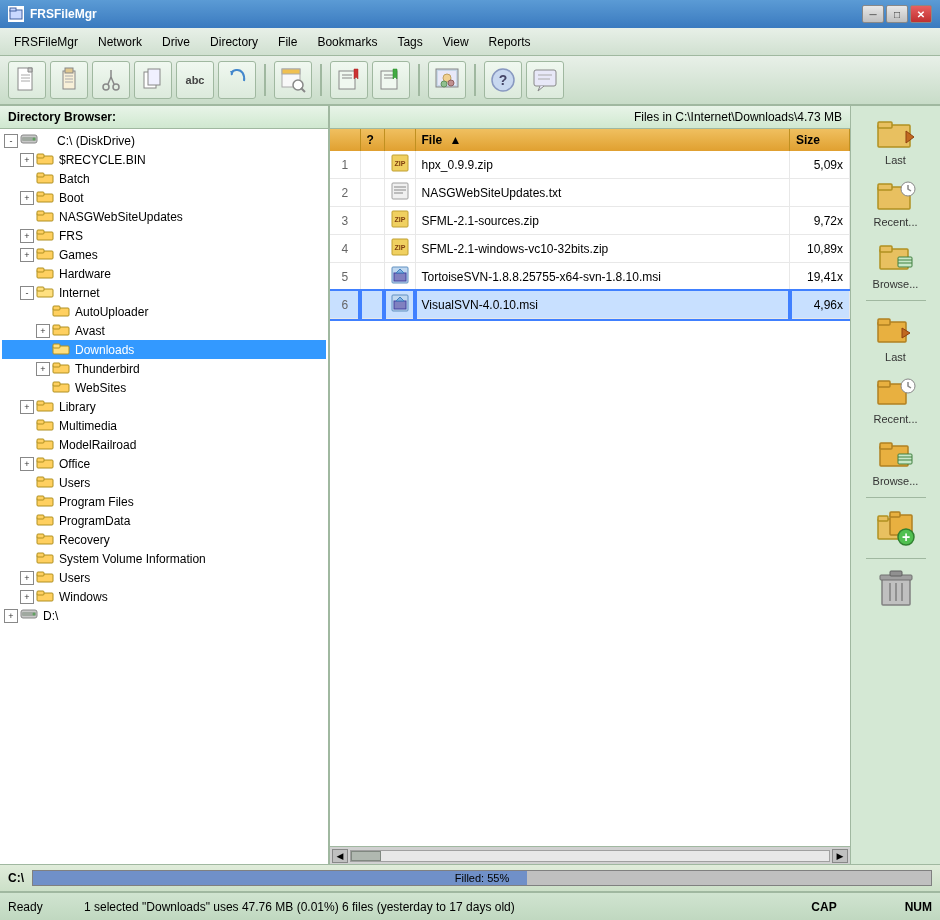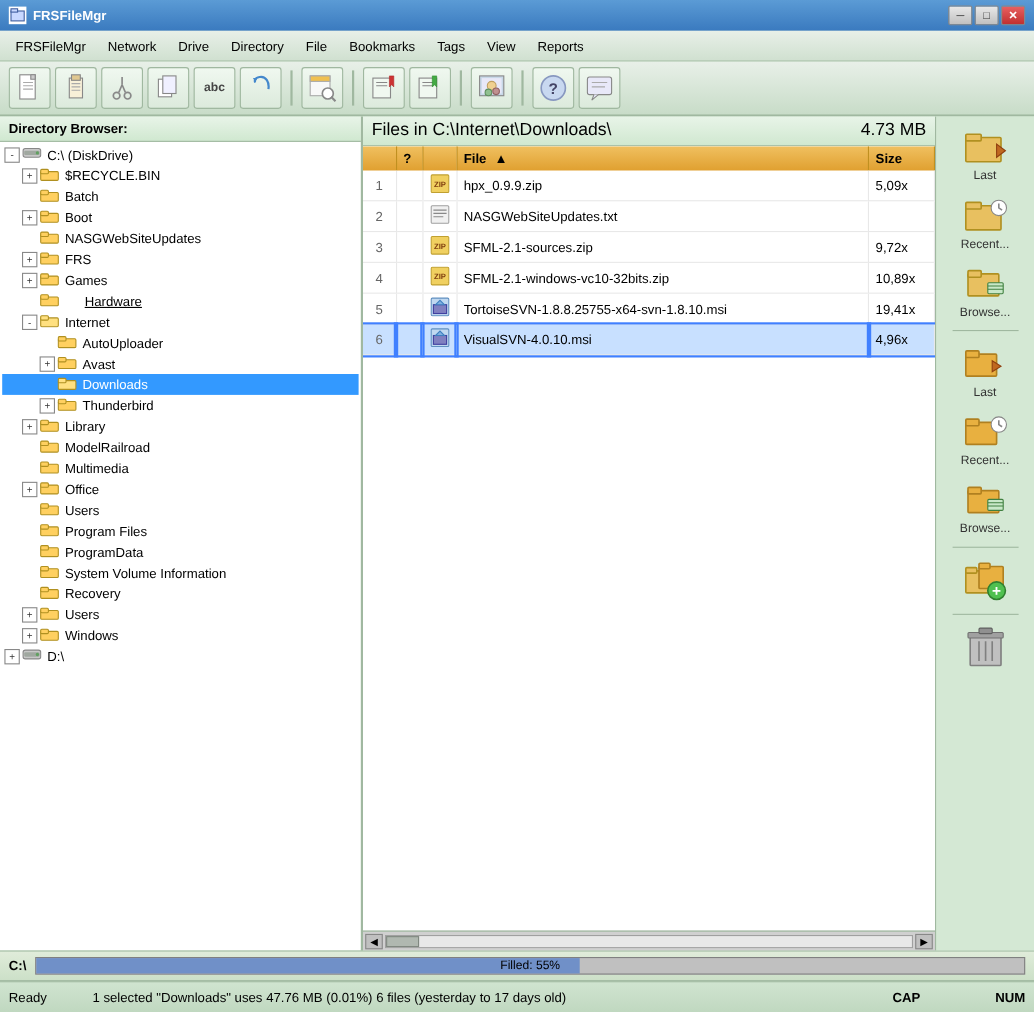--- a/index.html
+++ b/index.html
@@ -132,23 +132,23 @@
 
     
     #file-area {
       flex: 1;
       display: flex;
       flex-direction: column;
     }
     #file-header-bar {
       background: linear-gradient(to bottom, #e8f4e8, #d0e8d0);
       padding: 4px 8px;
-      font-size: 16px;
-      display: flex;
-      justify-content: space-between;
+      font-size: 12px;
+      display: flex;
+      justify-content: flex-end;
       border-bottom: 1px solid #a0b8a0;
     }
     #file-table-wrap {
       flex: 1;
       background: white;
       overflow-y: auto;
       overflow-x: auto;
     }
     #file-table {
       width: 100%;
@@ -171,21 +171,21 @@
     }
     #file-table tbody tr.selected-row { background: #c8e0ff; }
     #file-table tbody tr.active-row td { outline: 2px solid #4080ff; }
     #file-table td {
       padding: 3px 6px;
       border-right: 1px solid #e8e8e8;
     }
     .row-num { color: #666; text-align: center; width: 24px; }
     .file-icon { width: 20px; text-align: center; }
     .file-name { }
-    .file-size { text-align: left; }
+    .file-size { text-align: right; }
     .sort-arrow { margin-left: 4px; }
 
     
     #right-panel {
       width: 90px;
       display: flex;
       flex-direction: column;
       align-items: center;
       padding: 4px 2px;
       gap: 2px;
@@ -430,21 +430,21 @@
       <div id="dir-tree">
 
       <div class="tree-item">
             <span class="spacer" style="display: inline-block; width: 0px;"></span>
             <span class="expander">-</span>
             <span class="drive-icon"><svg width="18" height="14" viewBox="0 0 18 14">
                 <rect x="1" y="3" width="16" height="8" rx="2" fill="#c8c8c8" stroke="#888" stroke-width="1"></rect>
                 <rect x="2" y="5" width="14" height="4" rx="1" fill="#a0a8a0" stroke="none"></rect>
                 <circle cx="14" cy="7" r="1.5" fill="#60a060"></circle>
               </svg></span>
-            <span style="margin-left: 2px;">C:\ (DiskDrive)</span>
+            <span style="margin-left: 16px;">C:\ (DiskDrive)</span>
           </div>
           <div class="tree-item">
             <span class="spacer" style="display: inline-block; width: 16px;"></span>
             <span class="expander">+</span>
             <span class="folder-icon"><svg width="18" height="14" viewBox="0 0 18 14">
                 <rect x="1" y="5" width="16" height="8" rx="1" fill="#ffd060" stroke="#b09020" stroke-width="1"></rect>
                 <rect x="1" y="3" width="7" height="4" rx="1" fill="#ffd060" stroke="#b09020" stroke-width="1"></rect>
               </svg></span>
             <span style="margin-left: 2px;">$RECYCLE.BIN</span>
           </div>
@@ -493,21 +493,21 @@
               </svg></span>
             <span style="margin-left: 2px;">Games</span>
           </div>
           <div class="tree-item">
             <span class="spacer" style="display: inline-block; width: 16px;"></span>
             <span style="display: inline-block; width: 16px;"></span>
             <span class="folder-icon"><svg width="18" height="14" viewBox="0 0 18 14">
                 <rect x="1" y="5" width="16" height="8" rx="1" fill="#ffd060" stroke="#b09020" stroke-width="1"></rect>
                 <rect x="1" y="3" width="7" height="4" rx="1" fill="#ffd060" stroke="#b09020" stroke-width="1"></rect>
               </svg></span>
-            <span style="margin-left: 20px; text-decoration: underline;">Hardware</span>
+            <span style="margin-left: 2px;">Hardware</span>
           </div>
           <div class="tree-item">
             <span class="spacer" style="display: inline-block; width: 16px;"></span>
             <span class="expander">-</span>
             <span class="folder-icon"><svg width="18" height="14" viewBox="0 0 18 14">
                 <rect x="1" y="5" width="16" height="8" rx="1" fill="#ffe080" stroke="#b09020" stroke-width="1"></rect>
                 <rect x="1" y="3" width="7" height="4" rx="1" fill="#ffe080" stroke="#b09020" stroke-width="1"></rect>
               </svg></span>
             <span style="margin-left: 2px;">Internet</span>
           </div>
@@ -541,48 +541,57 @@
           <div class="tree-item">
             <span class="spacer" style="display: inline-block; width: 32px;"></span>
             <span class="expander">+</span>
             <span class="folder-icon"><svg width="18" height="14" viewBox="0 0 18 14">
                 <rect x="1" y="5" width="16" height="8" rx="1" fill="#ffd060" stroke="#b09020" stroke-width="1"></rect>
                 <rect x="1" y="3" width="7" height="4" rx="1" fill="#ffd060" stroke="#b09020" stroke-width="1"></rect>
               </svg></span>
             <span style="margin-left: 2px;">Thunderbird</span>
           </div>
           <div class="tree-item">
+            <span class="spacer" style="display: inline-block; width: 32px;"></span>
+            <span style="display: inline-block; width: 16px;"></span>
+            <span class="folder-icon"><svg width="18" height="14" viewBox="0 0 18 14">
+                <rect x="1" y="5" width="16" height="8" rx="1" fill="#ffd060" stroke="#b09020" stroke-width="1"></rect>
+                <rect x="1" y="3" width="7" height="4" rx="1" fill="#ffd060" stroke="#b09020" stroke-width="1"></rect>
+              </svg></span>
+            <span style="margin-left: 2px;">WebSites</span>
+          </div>
+          <div class="tree-item">
             <span class="spacer" style="display: inline-block; width: 16px;"></span>
             <span class="expander">+</span>
             <span class="folder-icon"><svg width="18" height="14" viewBox="0 0 18 14">
                 <rect x="1" y="5" width="16" height="8" rx="1" fill="#ffd060" stroke="#b09020" stroke-width="1"></rect>
                 <rect x="1" y="3" width="7" height="4" rx="1" fill="#ffd060" stroke="#b09020" stroke-width="1"></rect>
               </svg></span>
             <span style="margin-left: 2px;">Library</span>
           </div>
           <div class="tree-item">
             <span class="spacer" style="display: inline-block; width: 16px;"></span>
             <span style="display: inline-block; width: 16px;"></span>
             <span class="folder-icon"><svg width="18" height="14" viewBox="0 0 18 14">
                 <rect x="1" y="5" width="16" height="8" rx="1" fill="#ffd060" stroke="#b09020" stroke-width="1"></rect>
                 <rect x="1" y="3" width="7" height="4" rx="1" fill="#ffd060" stroke="#b09020" stroke-width="1"></rect>
               </svg></span>
+            <span style="margin-left: 2px;">Multimedia</span>
+          </div>
+          <div class="tree-item">
+            <span class="spacer" style="display: inline-block; width: 16px;"></span>
+            <span style="display: inline-block; width: 16px;"></span>
+            <span class="folder-icon"><svg width="18" height="14" viewBox="0 0 18 14">
+                <rect x="1" y="5" width="16" height="8" rx="1" fill="#ffd060" stroke="#b09020" stroke-width="1"></rect>
+                <rect x="1" y="3" width="7" height="4" rx="1" fill="#ffd060" stroke="#b09020" stroke-width="1"></rect>
+              </svg></span>
             <span style="margin-left: 2px;">ModelRailroad</span>
           </div>
           <div class="tree-item">
             <span class="spacer" style="display: inline-block; width: 16px;"></span>
-            <span style="display: inline-block; width: 16px;"></span>
-            <span class="folder-icon"><svg width="18" height="14" viewBox="0 0 18 14">
-                <rect x="1" y="5" width="16" height="8" rx="1" fill="#ffd060" stroke="#b09020" stroke-width="1"></rect>
-                <rect x="1" y="3" width="7" height="4" rx="1" fill="#ffd060" stroke="#b09020" stroke-width="1"></rect>
-              </svg></span>
-            <span style="margin-left: 2px;">Multimedia</span>
-          </div>
-          <div class="tree-item">
-            <span class="spacer" style="display: inline-block; width: 16px;"></span>
             <span class="expander">+</span>
             <span class="folder-icon"><svg width="18" height="14" viewBox="0 0 18 14">
                 <rect x="1" y="5" width="16" height="8" rx="1" fill="#ffd060" stroke="#b09020" stroke-width="1"></rect>
                 <rect x="1" y="3" width="7" height="4" rx="1" fill="#ffd060" stroke="#b09020" stroke-width="1"></rect>
               </svg></span>
             <span style="margin-left: 2px;">Office</span>
           </div>
           <div class="tree-item">
             <span class="spacer" style="display: inline-block; width: 16px;"></span>
             <span style="display: inline-block; width: 16px;"></span>
@@ -610,30 +619,30 @@
               </svg></span>
             <span style="margin-left: 2px;">ProgramData</span>
           </div>
           <div class="tree-item">
             <span class="spacer" style="display: inline-block; width: 16px;"></span>
             <span style="display: inline-block; width: 16px;"></span>
             <span class="folder-icon"><svg width="18" height="14" viewBox="0 0 18 14">
                 <rect x="1" y="5" width="16" height="8" rx="1" fill="#ffd060" stroke="#b09020" stroke-width="1"></rect>
                 <rect x="1" y="3" width="7" height="4" rx="1" fill="#ffd060" stroke="#b09020" stroke-width="1"></rect>
               </svg></span>
+            <span style="margin-left: 2px;">Recovery</span>
+          </div>
+          <div class="tree-item">
+            <span class="spacer" style="display: inline-block; width: 16px;"></span>
+            <span style="display: inline-block; width: 16px;"></span>
+            <span class="folder-icon"><svg width="18" height="14" viewBox="0 0 18 14">
+                <rect x="1" y="5" width="16" height="8" rx="1" fill="#ffd060" stroke="#b09020" stroke-width="1"></rect>
+                <rect x="1" y="3" width="7" height="4" rx="1" fill="#ffd060" stroke="#b09020" stroke-width="1"></rect>
+              </svg></span>
             <span style="margin-left: 2px;">System Volume Information</span>
-          </div>
-          <div class="tree-item">
-            <span class="spacer" style="display: inline-block; width: 16px;"></span>
-            <span style="display: inline-block; width: 16px;"></span>
-            <span class="folder-icon"><svg width="18" height="14" viewBox="0 0 18 14">
-                <rect x="1" y="5" width="16" height="8" rx="1" fill="#ffd060" stroke="#b09020" stroke-width="1"></rect>
-                <rect x="1" y="3" width="7" height="4" rx="1" fill="#ffd060" stroke="#b09020" stroke-width="1"></rect>
-              </svg></span>
-            <span style="margin-left: 2px;">Recovery</span>
           </div>
           <div class="tree-item">
             <span class="spacer" style="display: inline-block; width: 16px;"></span>
             <span class="expander">+</span>
             <span class="folder-icon"><svg width="18" height="14" viewBox="0 0 18 14">
                 <rect x="1" y="5" width="16" height="8" rx="1" fill="#ffd060" stroke="#b09020" stroke-width="1"></rect>
                 <rect x="1" y="3" width="7" height="4" rx="1" fill="#ffd060" stroke="#b09020" stroke-width="1"></rect>
               </svg></span>
             <span style="margin-left: 2px;">Users</span>
           </div>

